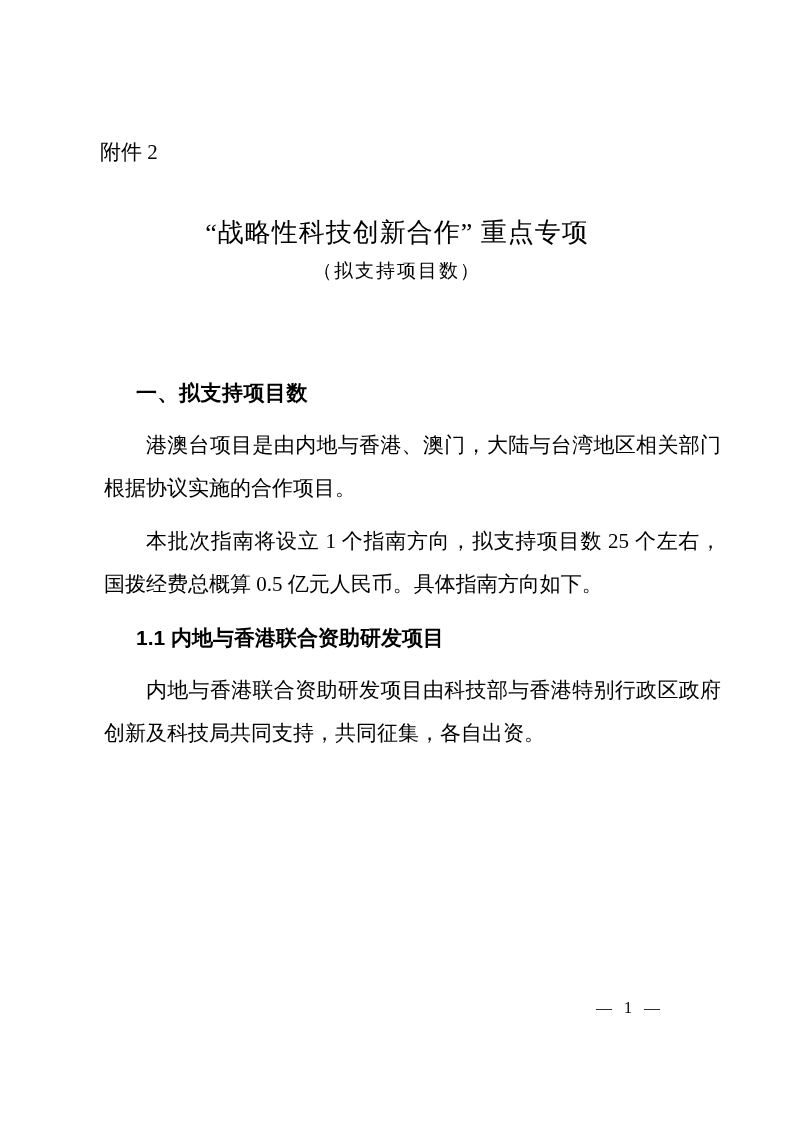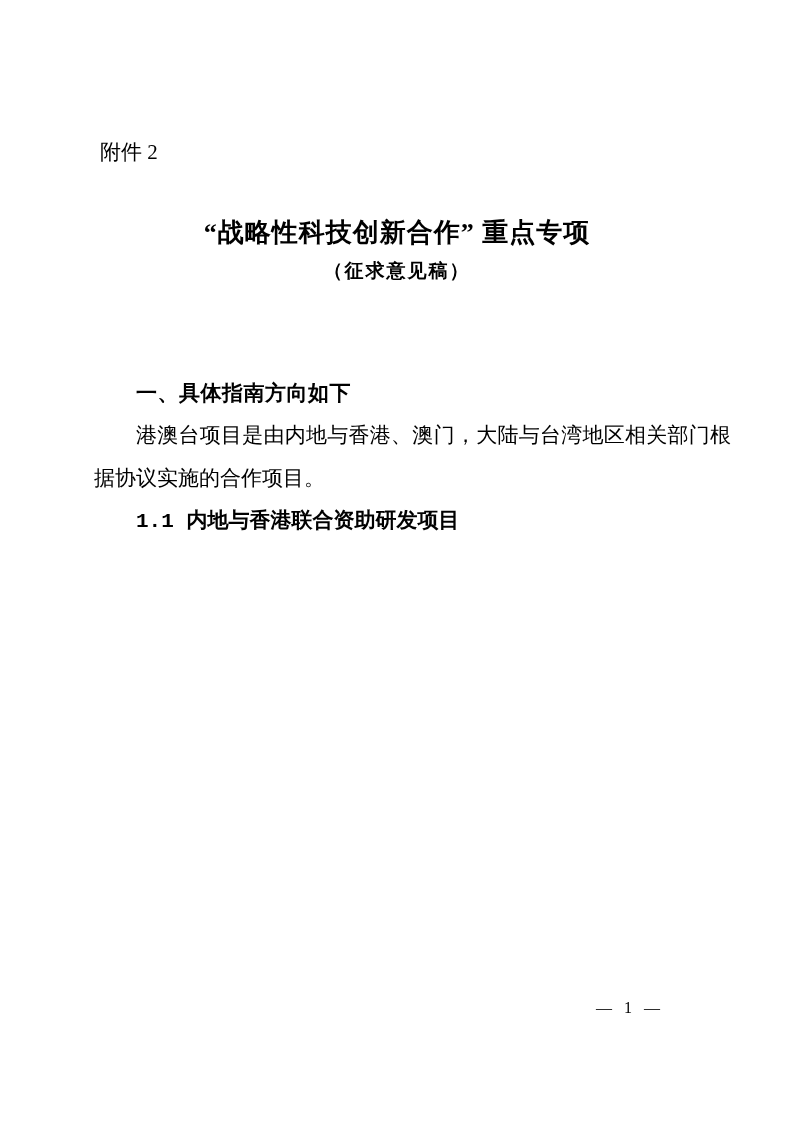--- a/index.html
+++ b/index.html
@@ -23,21 +23,21 @@
     font-size: 21px;
     line-height: 26px;
     white-space: nowrap;
   }
   .title-block {
     position: absolute;
     left: 0;
     right: 0;
     top: 213px;
     text-align: center;
-    font-weight: bold;
+    font-weight: normal;
   }
   .title-line {
     font-size: 26px;
     line-height: 39px;
     letter-spacing: 1px;
   }
   .subtitle {
     font-size: 19px;
     line-height: 38px;
     letter-spacing: 2px;
@@ -45,73 +45,75 @@
   .content {
     position: absolute;
     left: 94px;
     top: 371px;
     width: 637px;
     font-size: 21px;
     line-height: 43px;
     text-align: justify;
   }
   .content p {
-    margin: 0;
+    margin: 10px;
     text-indent: 2em;
   }
   .sec-heading {
     margin: 0;
     font-size: 21px;
     line-height: 43px;
     text-indent: 2em;
     font-weight: bold;
     text-align: left;
     font-family: "Liberation Sans", "DejaVu Sans", sans-serif;
     letter-spacing: 0.5px;
   }
   .sub-heading {
     margin: 0;
     font-size: 21px;
     line-height: 43px;
     text-indent: 2em;
     font-weight: bold;
     text-align: left;
-    font-family: Liberation Mono, monospace;
+    font-family: Liberation Sans, sans-serif;
   }
   .footer {
     position: absolute;
     left: 596px;
     top: 998px;
     font-size: 16px;
     line-height: 20px;
     letter-spacing: 4px;
     white-space: nowrap;
   }
 </style>
 </head>
 <body>
 
 <div class="page">
 
   <div class="attachment">附件 2</div>
 
   <div class="title-block">
     <div class="title-line">“战略性科技创新合作” 重点专项</div>
-    <div class="subtitle">（征求意见稿）</div>
+    <div class="subtitle">（拟支持项目数）</div>
   </div>
 
   <div class="content">
 
-    <h2 class="sec-heading">一、具体指南方向如下</h2>
+    <h2 class="sec-heading">一、拟支持项目数</h2>
 
     <p>港澳台项目是由内地与香港、澳门，大陆与台湾地区相关部门根据协议实施的合作项目。</p>
 
 
 
+    <p>本批次指南将设立 1 个指南方向，拟支持项目数 25 个左右，国拨经费总概算 0.5 亿元人民币。具体指南方向如下。</p>
 
     <h3 class="sub-heading">1.1 内地与香港联合资助研发项目</h3>
 
+    <p>内地与香港联合资助研发项目由科技部与香港特别行政区政府创新及科技局共同支持，共同征集，各自出资。</p>
 
   </div>
 
   <div class="footer">— 1 —</div>
 
 </div>
 
 </body></html>

